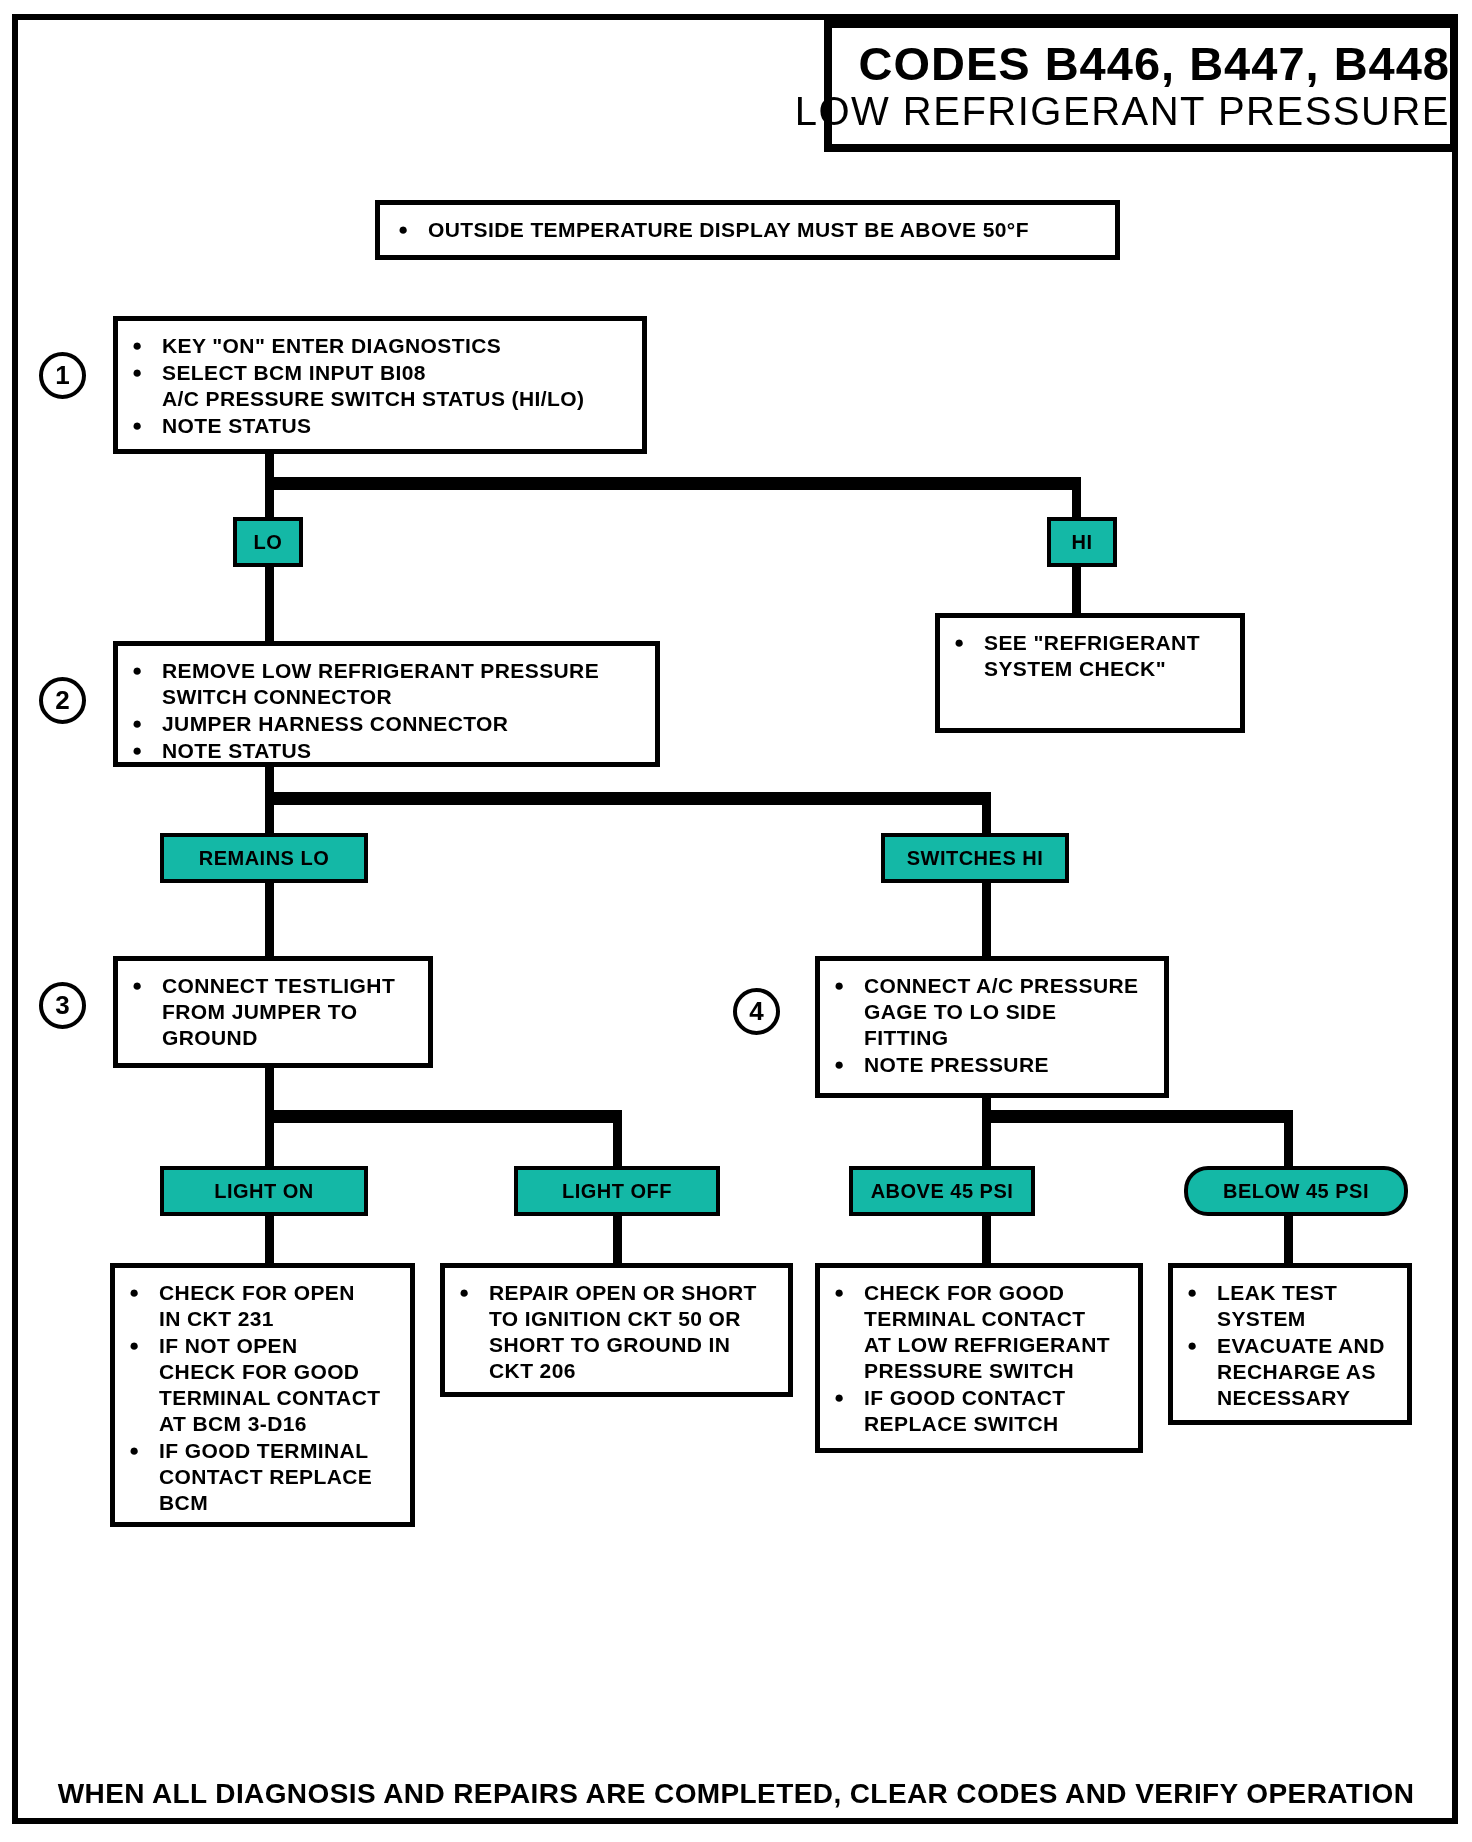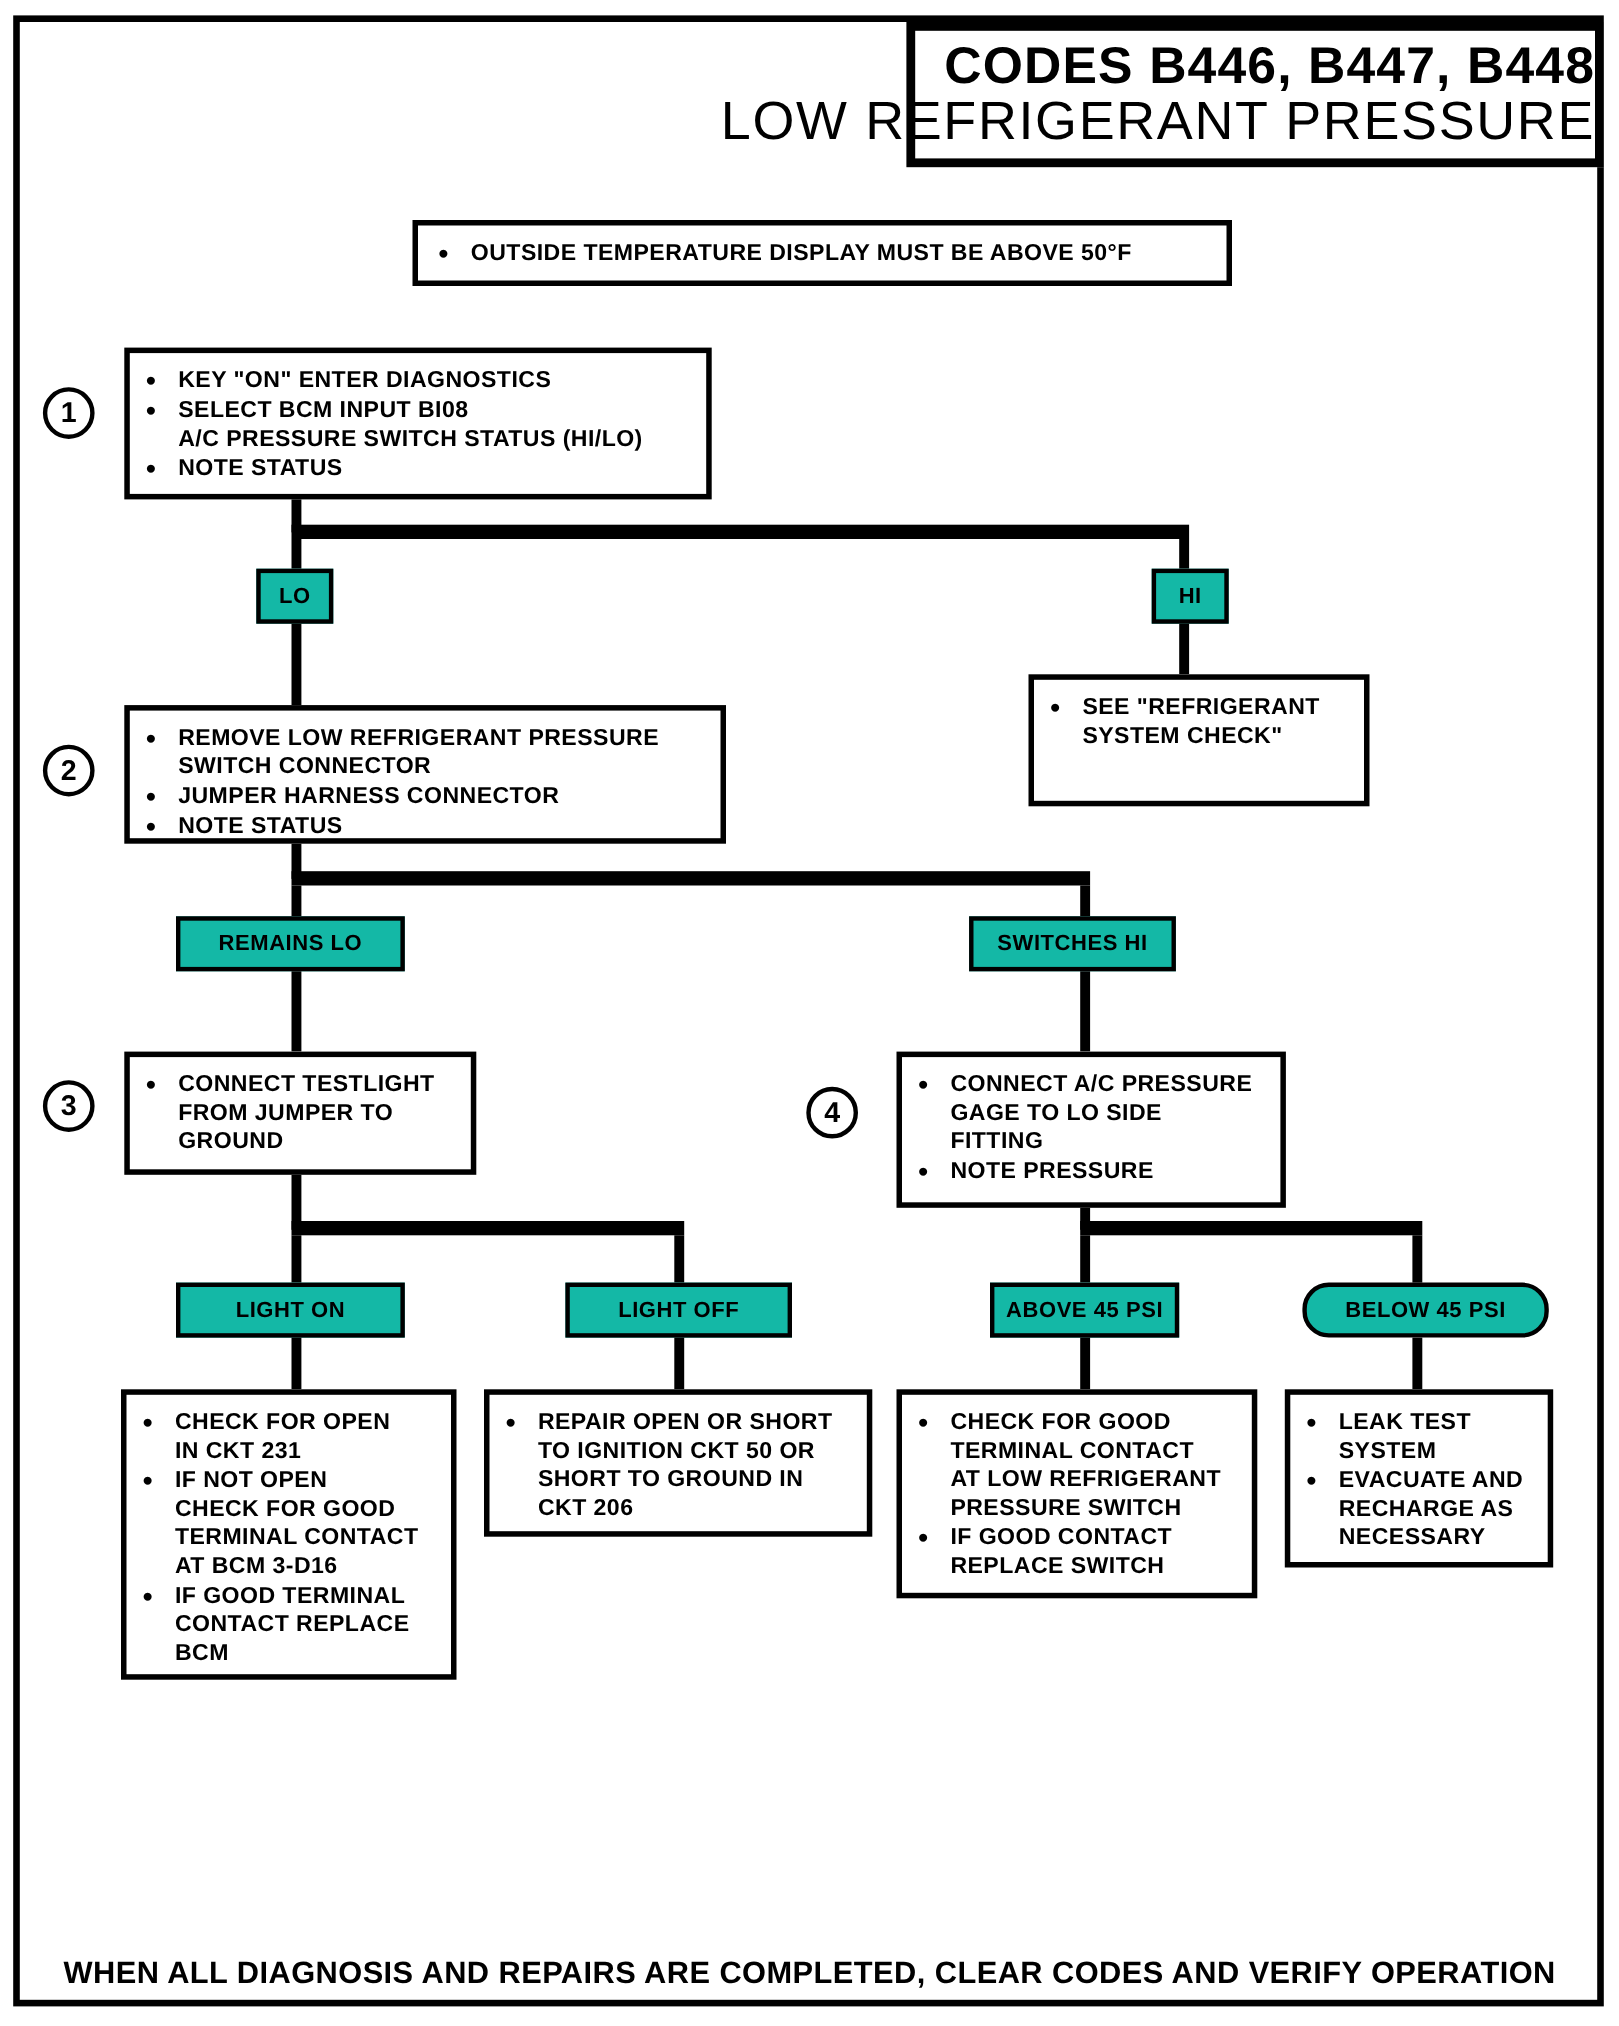--- a/index.html
+++ b/index.html
@@ -6,21 +6,21 @@
   .page {
     position:relative; width:1472px; height:1842px; background:#ffffff;
     font-family:"Liberation Sans", sans-serif; color:#000; overflow:hidden;
   }
   .frame { position:absolute; left:12px; top:14px; width:1446px; height:1810px;
     border:6px solid #000; box-sizing:border-box; }
   .title-box { position:absolute; left:824px; top:20px; width:634px; height:132px;
     border:8px solid #000; box-sizing:border-box; background:#fff;
     display:flex; flex-direction:column; align-items:flex-end; justify-content:center; }
   .title1 { font-size:47px; font-weight:bold; letter-spacing:1px; line-height:1.05; white-space:nowrap; }
-  .title2 { font-size:49px; font-weight:normal; letter-spacing:1.5px; line-height:1.1; white-space:nowrap; }
+  .title2 { font-size:40px; font-weight:normal; letter-spacing:1.5px; line-height:1.1; white-space:nowrap; }
   .box { position:absolute; border:5px solid #000; box-sizing:border-box; background:#fff; }
   .bullets { padding:12px 8px 8px 14px; display:flex; flex-direction:column; gap:1px; }
   .bullet-item { display:flex; font-weight:bold; font-size:21px; line-height:1.24; letter-spacing:0.4px; }
   .bullet-item .bullet { flex:0 0 30px; width:30px; font-size:17px; padding-top:2px; }
   .bullet-item .text { white-space:pre-line; }
   .cond-box { position:absolute; left:375px; top:200px; width:745px; height:60px;
     border:5px solid #000; box-sizing:border-box; background:#fff;
     display:flex; align-items:center; padding-left:18px; }
   .label-box { position:absolute; height:50px; border:4px solid #000; box-sizing:border-box; background:#14b8a6;
     display:flex; align-items:center; justify-content:center;
@@ -141,21 +141,21 @@
   <div class="line" style="left:265px; top:1123px; width:9px; height:43px;"></div>
   <div class="line" style="left:613px; top:1123px; width:9px; height:43px;"></div>
 
   <div class="line" style="left:982px; top:1098px; width:9px; height:20px;"></div>
   <div class="line" style="left:982px; top:1110px; width:311px; height:13px;"></div>
   <div class="line" style="left:982px; top:1123px; width:9px; height:43px;"></div>
   <div class="line" style="left:1284px; top:1123px; width:9px; height:43px;"></div>
 
   <div class="label-box" style="left:160px; top:1166px; width:208px;">LIGHT ON</div>
   <div class="label-box" style="left:514px; top:1166px; width:206px;">LIGHT OFF</div>
-  <div class="label-box" style="left:900px; top:1166px; width:172px;">ABOVE 45 PSI</div>
+  <div class="label-box" style="left:849px; top:1166px; width:186px;">ABOVE 45 PSI</div>
   <div class="label-box" style="left:1184px; top:1166px; width:224px;border-radius:24px;">BELOW 45 PSI</div>
 
   <div class="line" style="left:265px; top:1216px; width:9px; height:47px;"></div>
   <div class="line" style="left:613px; top:1216px; width:9px; height:47px;"></div>
   <div class="line" style="left:982px; top:1216px; width:9px; height:47px;"></div>
   <div class="line" style="left:1284px; top:1216px; width:9px; height:47px;"></div>
 
   <div class="box bullets" style="left:110px; top:1263px; width:305px; height:264px;">
     <div class="bullet-item">
       <span class="bullet">●</span>

